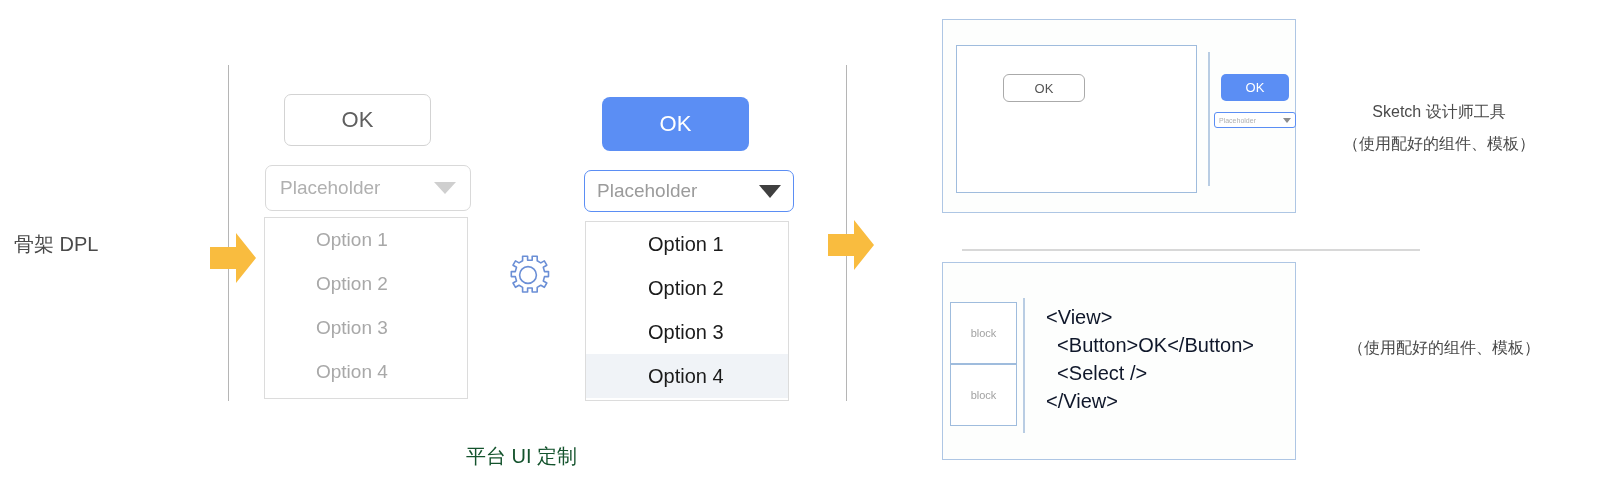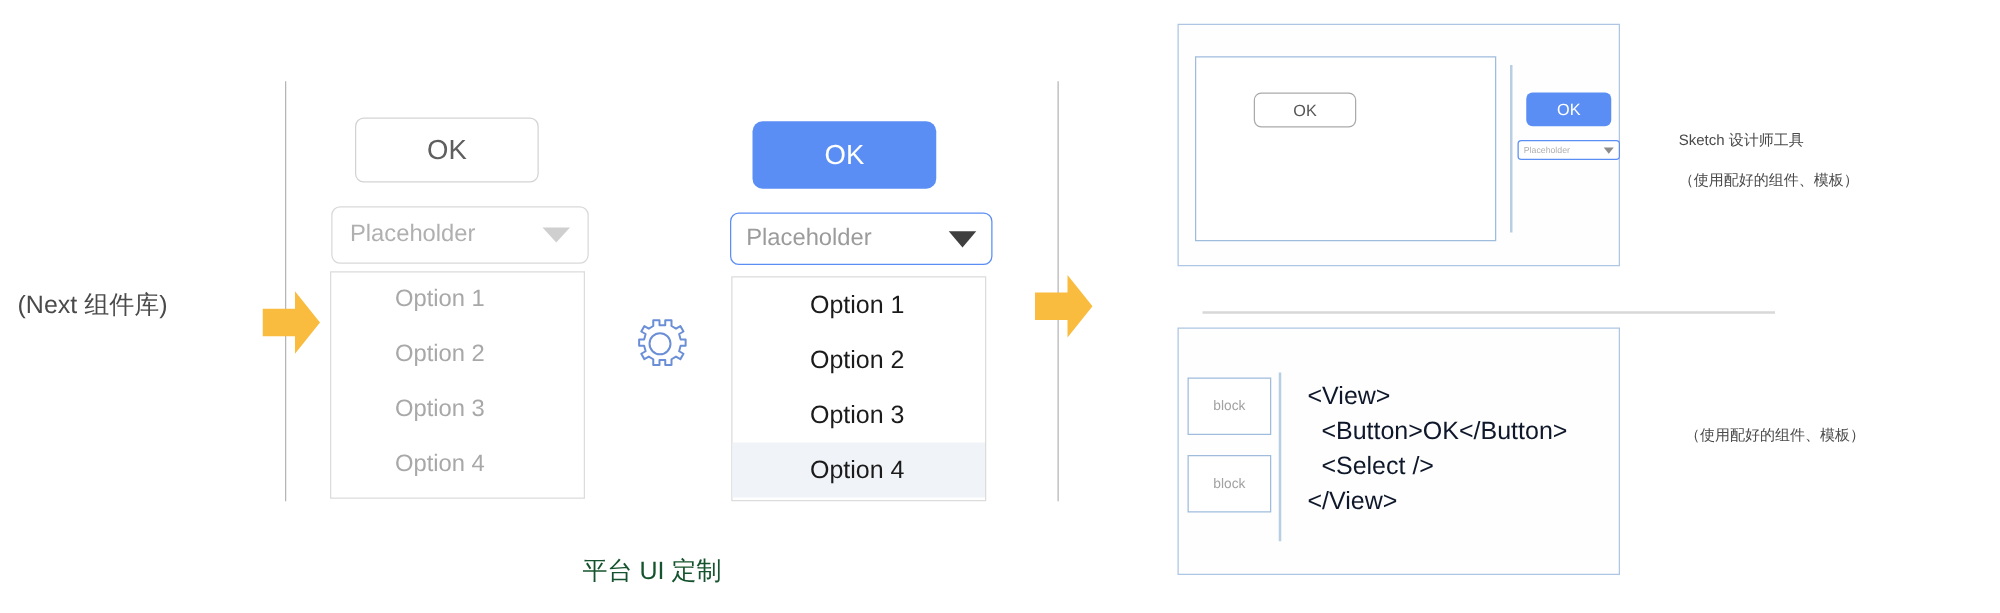--- a/index.html
+++ b/index.html
@@ -262,21 +262,21 @@
     left: 962px;
     top: 249px;
     width: 458px;
     height: 2px;
     background: #d8d8d8;
   }
 
   .block-box {
     left: 950px;
     width: 67px;
-    height: 46px;
+    height: 62px;
     border: 1px solid #9fbcdd;
     background: #fff;
     box-sizing: border-box;
     display: flex;
     align-items: center;
     justify-content: center;
     color: #a2a2a2;
     font-size: 11px;
   }
   .block-box.b1 { top: 302px; }
@@ -294,35 +294,35 @@
     top: 303px;
     color: #0f172a;
     font-size: 20px;
     line-height: 28px;
     white-space: pre;
   }
 
   
   .right-caption {
     color: #4a4a4a;
-    font-size: 12px;
+    font-size: 16px;
     line-height: 32px;
-    text-align: left;
+    text-align: center;
     white-space: nowrap;
   }
   .cap-sketch  { left: 1343px; top: 96px; }
   .cap-project { left: 1348px; top: 332px; }
 </style>
 </head>
 <body>
 
 <div id="stage">
 
   <div class="abs left-caption">
-    <div>(Next 组件库)</div>
+    <div>骨架 DPL</div>
   </div>
 
   <div class="abs vrule left"></div>
   <div class="abs vrule right"></div>
 
   <div class="abs arrow" style="left:210px; top:231px;">
     <svg viewBox="0 0 46 54" xmlns="http://www.w3.org/2000/svg" aria-hidden="true">
       <path d="M0 16 L26 16 L26 2 L46 27 L26 52 L26 38 L0 38 Z" fill="#f9bc3f"></path>
     </svg>
   </div>

